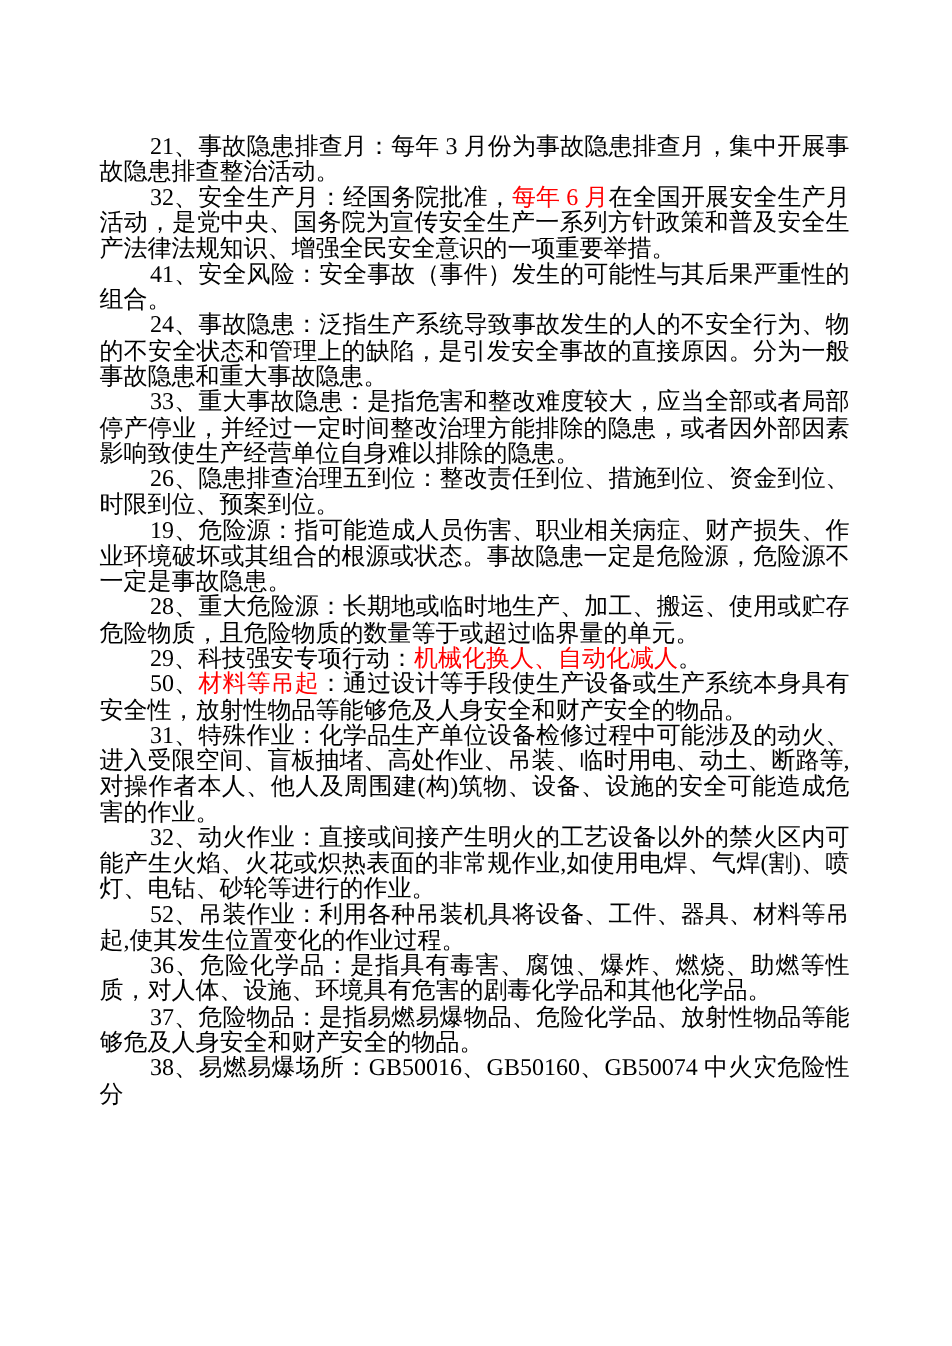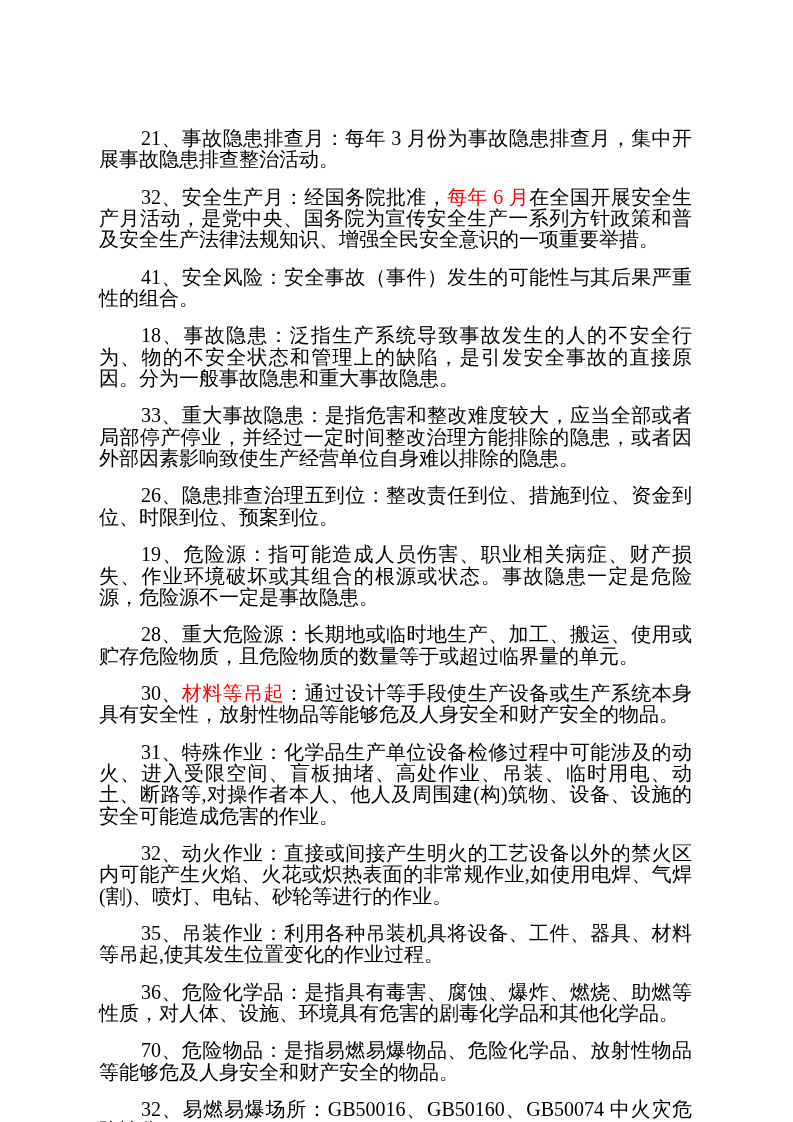--- a/index.html
+++ b/index.html
@@ -20,42 +20,43 @@
     top: 112px;
     width: 625px;
     font-family: "Liberation Serif", "DejaVu Serif", serif;
     font-size: 20px;
     line-height: 21.35px;
     color: var(--text-color, #000000);
     text-align: justify;
     text-justify: inter-ideograph;
   }
   .doc-body p.para {
-    margin: 16px;
+    margin: 0;
     padding: 0;
     text-indent: 42px;
   }
   .doc-body span.red {
     color: var(--highlight-color, #ff0000);
   }
 </style>
 </head>
 <body>
 
 <div class="page">
   <div class="doc-body" id="doc-body">
       <p class="para"><span>21、事故隐患排查月：每年 3 月份为事故隐患排查月，集中开展事故隐患排查整治活动。</span></p>
       <p class="para"><span>32、安全生产月：经国务院批准，</span><span class="red">每年 6 月</span><span>在全国开展安全生产月活动，是党中央、国务院为宣传安全生产一系列方针政策和普及安全生产法律法规知识、增强全民安全意识的一项重要举措。</span></p>
       <p class="para"><span>41、安全风险：安全事故（事件）发生的可能性与其后果严重性的组合。</span></p>
-      <p class="para"><span>18、事故隐患：泛指生产系统导致事故发生的人的不安全行为、物的不安全状态和管理上的缺陷，是引发安全事故的直接原因。分为一般事故隐患和重大事故隐患。</span></p>
+      <p class="para"><span>24、事故隐患：泛指生产系统导致事故发生的人的不安全行为、物的不安全状态和管理上的缺陷，是引发安全事故的直接原因。分为一般事故隐患和重大事故隐患。</span></p>
       <p class="para"><span>33、重大事故隐患：是指危害和整改难度较大，应当全部或者局部停产停业，并经过一定时间整改治理方能排除的隐患，或者因外部因素影响致使生产经营单位自身难以排除的隐患。</span></p>
       <p class="para"><span>26、隐患排查治理五到位：整改责任到位、措施到位、资金到位、时限到位、预案到位。</span></p>
       <p class="para"><span>19、危险源：指可能造成人员伤害、职业相关病症、财产损失、作业环境破坏或其组合的根源或状态。事故隐患一定是危险源，危险源不一定是事故隐患。</span></p>
       <p class="para"><span>28、重大危险源：长期地或临时地生产、加工、搬运、使用或贮存危险物质，且危险物质的数量等于或超过临界量的单元。</span></p>
-      <p class="para"><span>30、</span><span class="red">材料等吊起</span><span>：通过设计等手段使生产设备或生产系统本身具有安全性，放射性物品等能够危及人身安全和财产安全的物品。</span></p>
+      <p class="para"><span>29、科技强安专项行动：</span><span class="red">机械化换人、自动化减人</span><span>。</span></p>
+      <p class="para"><span>50、</span><span class="red">材料等吊起</span><span>：通过设计等手段使生产设备或生产系统本身具有安全性，放射性物品等能够危及人身安全和财产安全的物品。</span></p>
       <p class="para"><span>31、特殊作业：化学品生产单位设备检修过程中可能涉及的动火、进入受限空间、盲板抽堵、高处作业、吊装、临时用电、动土、断路等,对操作者本人、他人及周围建(构)筑物、设备、设施的安全可能造成危害的作业。</span></p>
       <p class="para"><span>32、动火作业：直接或间接产生明火的工艺设备以外的禁火区内可能产生火焰、火花或炽热表面的非常规作业,如使用电焊、气焊(割)、喷灯、电钻、砂轮等进行的作业。</span></p>
-      <p class="para"><span>35、吊装作业：利用各种吊装机具将设备、工件、器具、材料等吊起,使其发生位置变化的作业过程。</span></p>
+      <p class="para"><span>52、吊装作业：利用各种吊装机具将设备、工件、器具、材料等吊起,使其发生位置变化的作业过程。</span></p>
       <p class="para"><span>36、危险化学品：是指具有毒害、腐蚀、爆炸、燃烧、助燃等性质，对人体、设施、环境具有危害的剧毒化学品和其他化学品。</span></p>
-      <p class="para"><span>70、危险物品：是指易燃易爆物品、危险化学品、放射性物品等能够危及人身安全和财产安全的物品。</span></p>
-      <p class="para"><span>32、易燃易爆场所：GB50016、GB50160、GB50074 中火灾危险性分</span></p>
+      <p class="para"><span>37、危险物品：是指易燃易爆物品、危险化学品、放射性物品等能够危及人身安全和财产安全的物品。</span></p>
+      <p class="para"><span>38、易燃易爆场所：GB50016、GB50160、GB50074 中火灾危险性分</span></p>
     </div>
 </div>
 
 </body></html>

